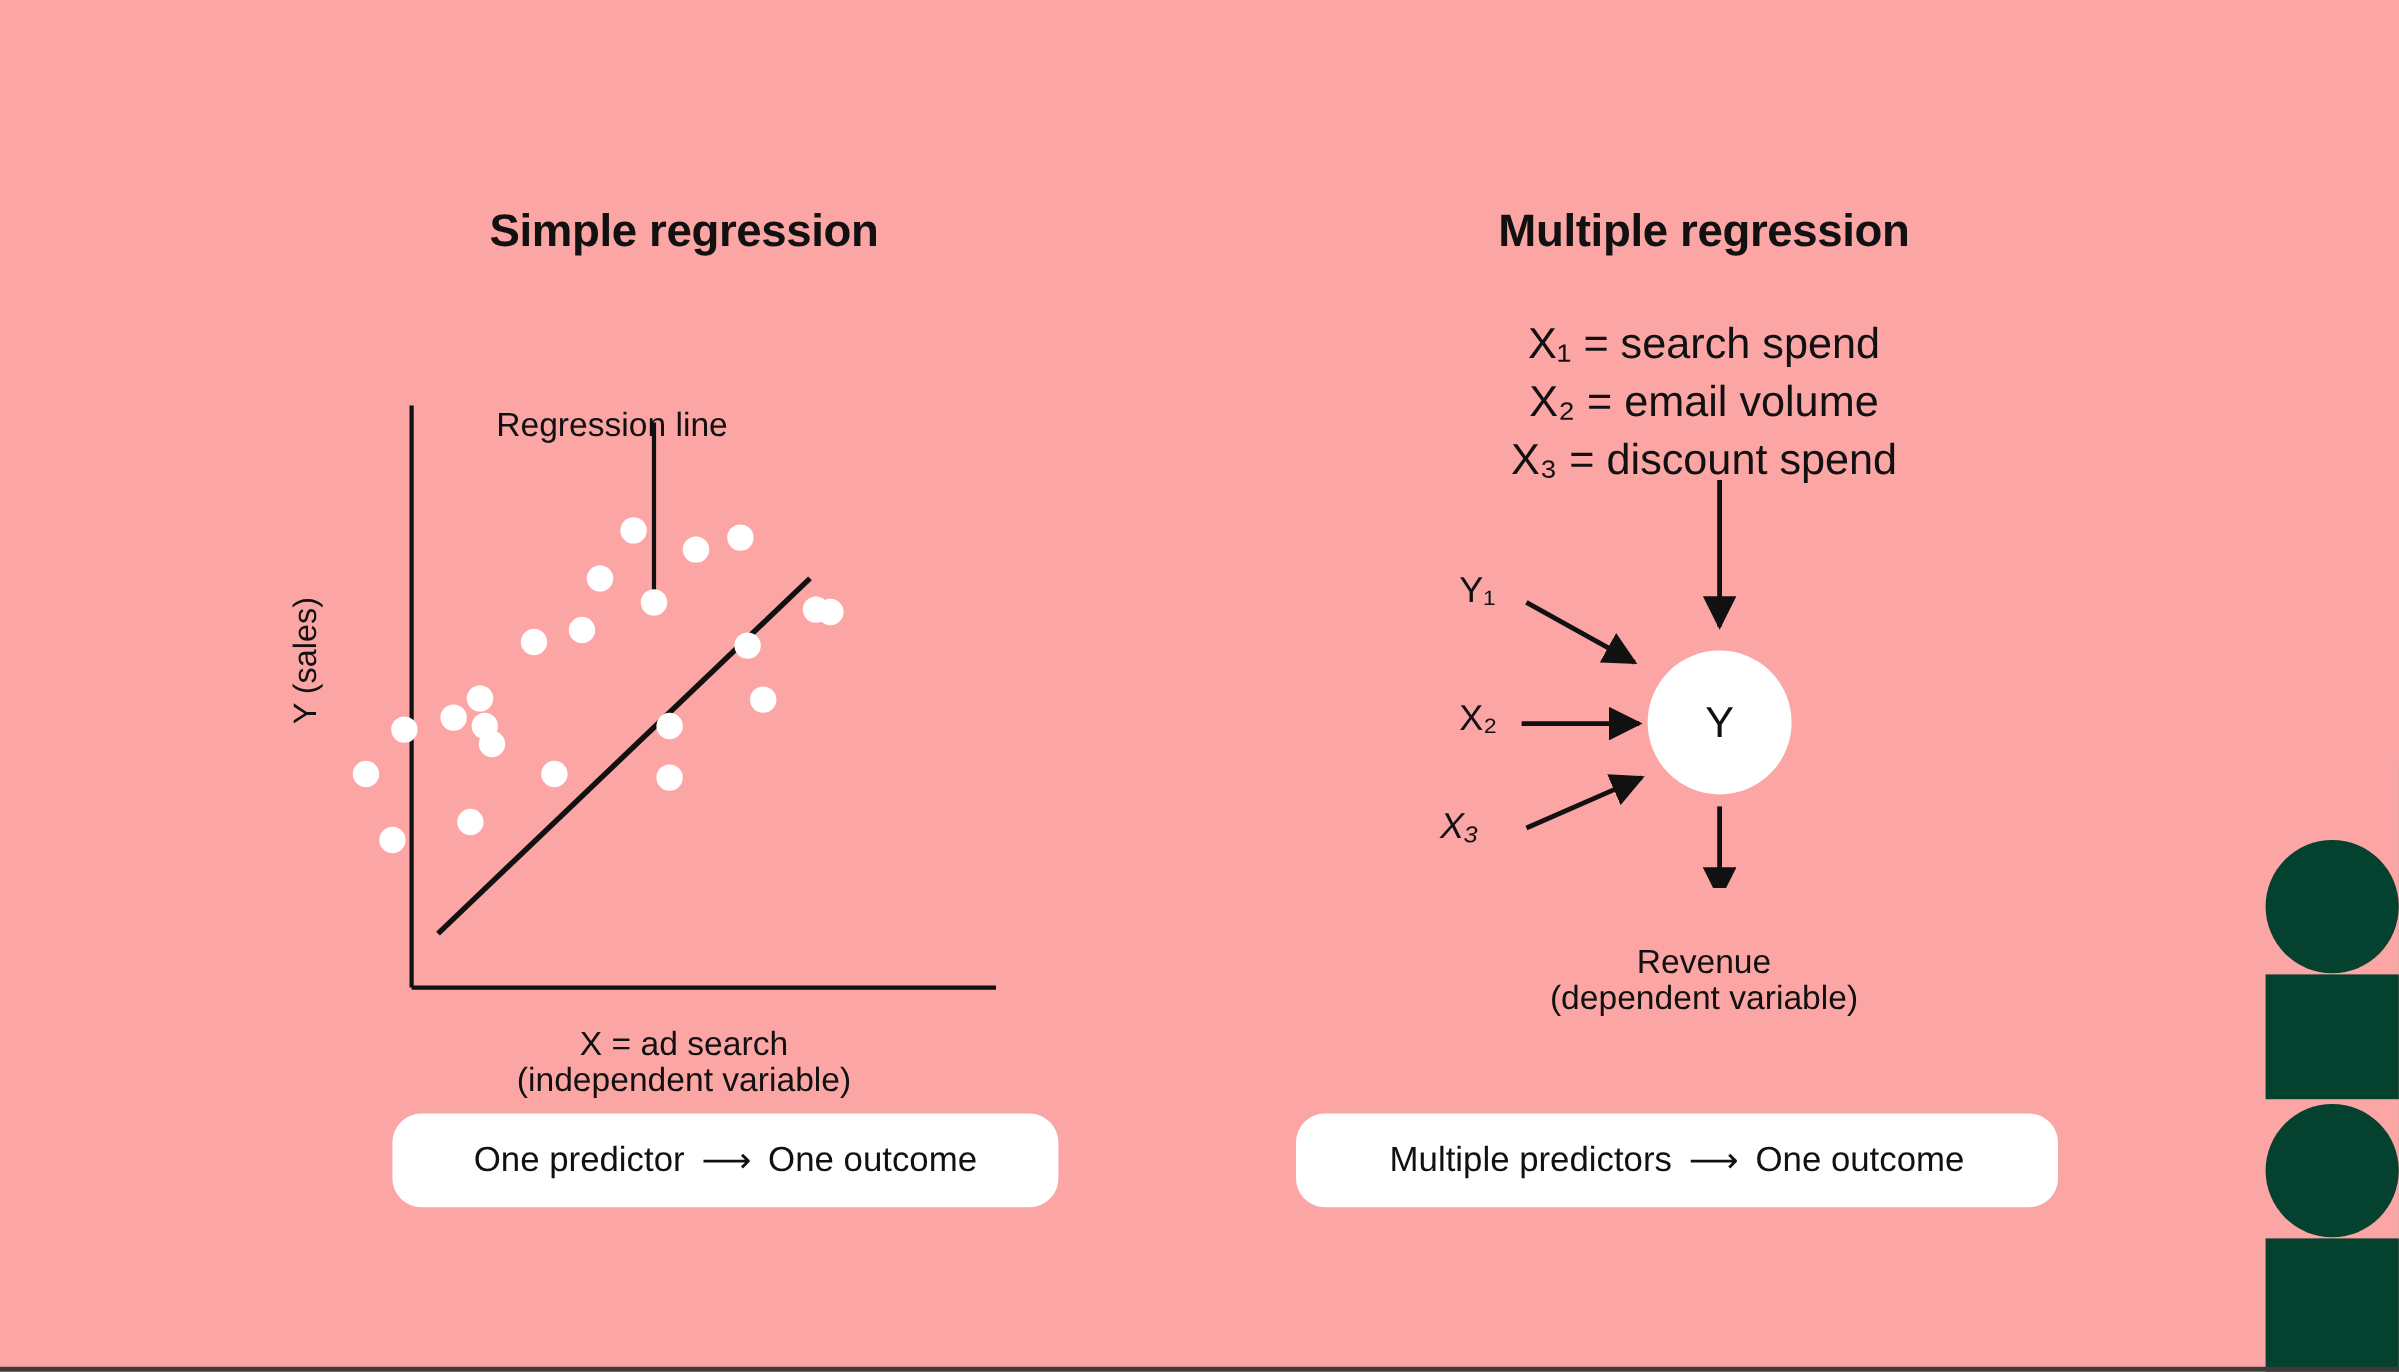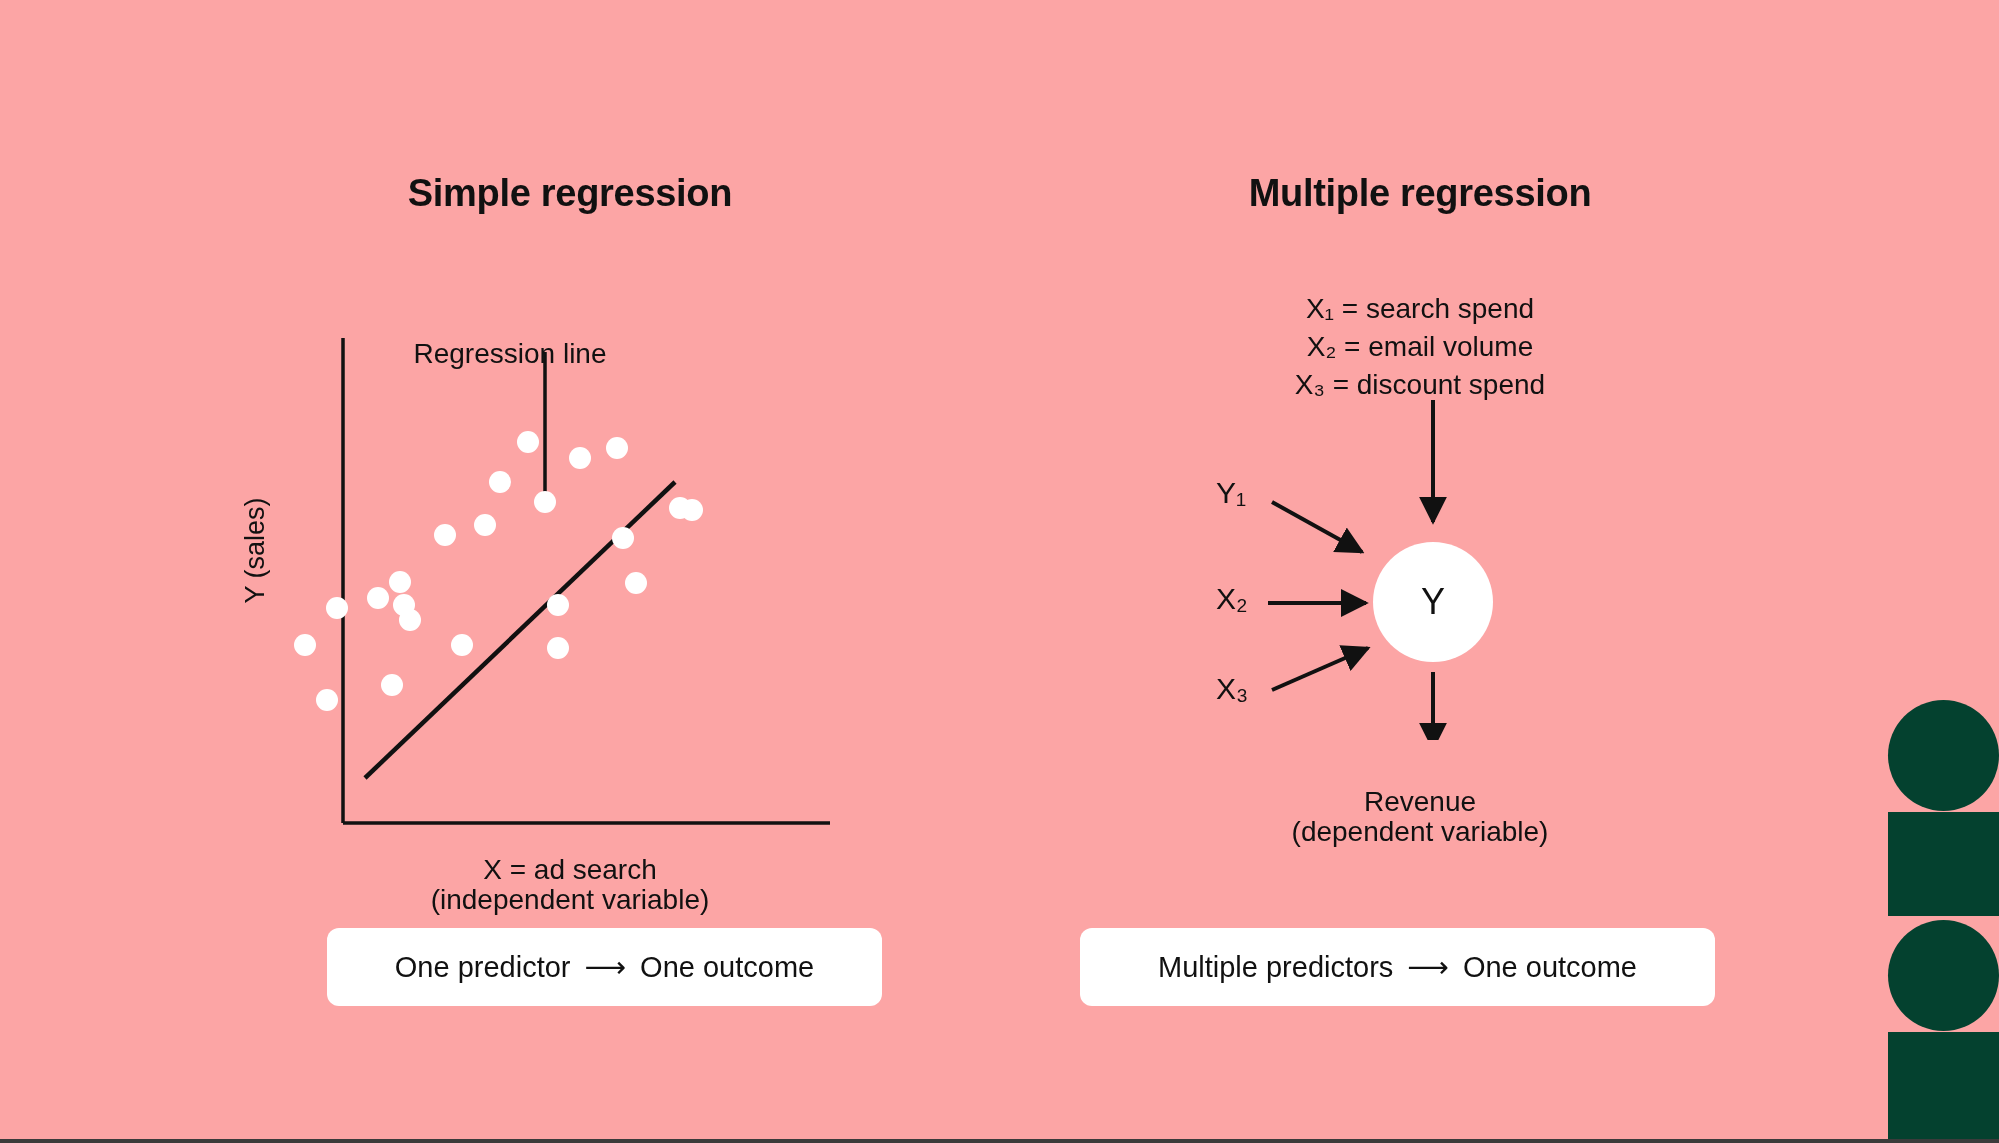--- a/index.html
+++ b/index.html
@@ -98,43 +98,42 @@
     text-align: center;
     font-size: 28px;
     line-height: 1.08;
   }
   .x-axis-caption div { white-space: nowrap; }
 
   
   .pill {
     position: absolute;
     background: #ffffff;
-    border-radius: 12px;
+    border-radius: 24px;
     display: flex;
     align-items: center;
     justify-content: center;
     gap: 0px;
     font-size: 29px;
     white-space: nowrap;
     box-sizing: border-box;
   }
   .pill-left  { left: 147px; top: 928px; width: 555px; height: 78px; }
   .pill-right { left: 60px;  top: 928px; width: 635px; height: 78px; }
   .pill .arrow-glyph { display: inline-flex; padding: 0 14px; }
 
   
   .predictor-defs {
     position: absolute;
     left: 0;
     top: 262px;
     width: 800px;
     text-align: center;
-    font-size: 28px;
+    font-size: 36px;
     line-height: 1.35;
-    margin-top: 28px;
   }
   .predictor-defs div { white-space: nowrap; }
 
   .diagram {
     position: absolute;
     left: 0;
     top: 400px;
     width: 800px;
     height: 340px;
   }
@@ -154,21 +153,21 @@
     font-size: 36px;
   }
 
   .node-x-label {
     position: absolute;
     font-size: 30px;
     white-space: nowrap;
   }
   .lbl-y1 { left: 196px; top: 76px; }
   .lbl-x2 { left: 196px; top: 182px; }
-  .lbl-x3 { left: 196px; top: 272px; }
+  .lbl-x3 { left: 180px; top: 272px; font-style: italic; }
 
   .outcome-caption {
     position: absolute;
     left: 0;
     top: 766px;
     width: 800px;
     text-align: center;
     font-size: 28px;
     line-height: 1.08;
     margin-top: 21px;

